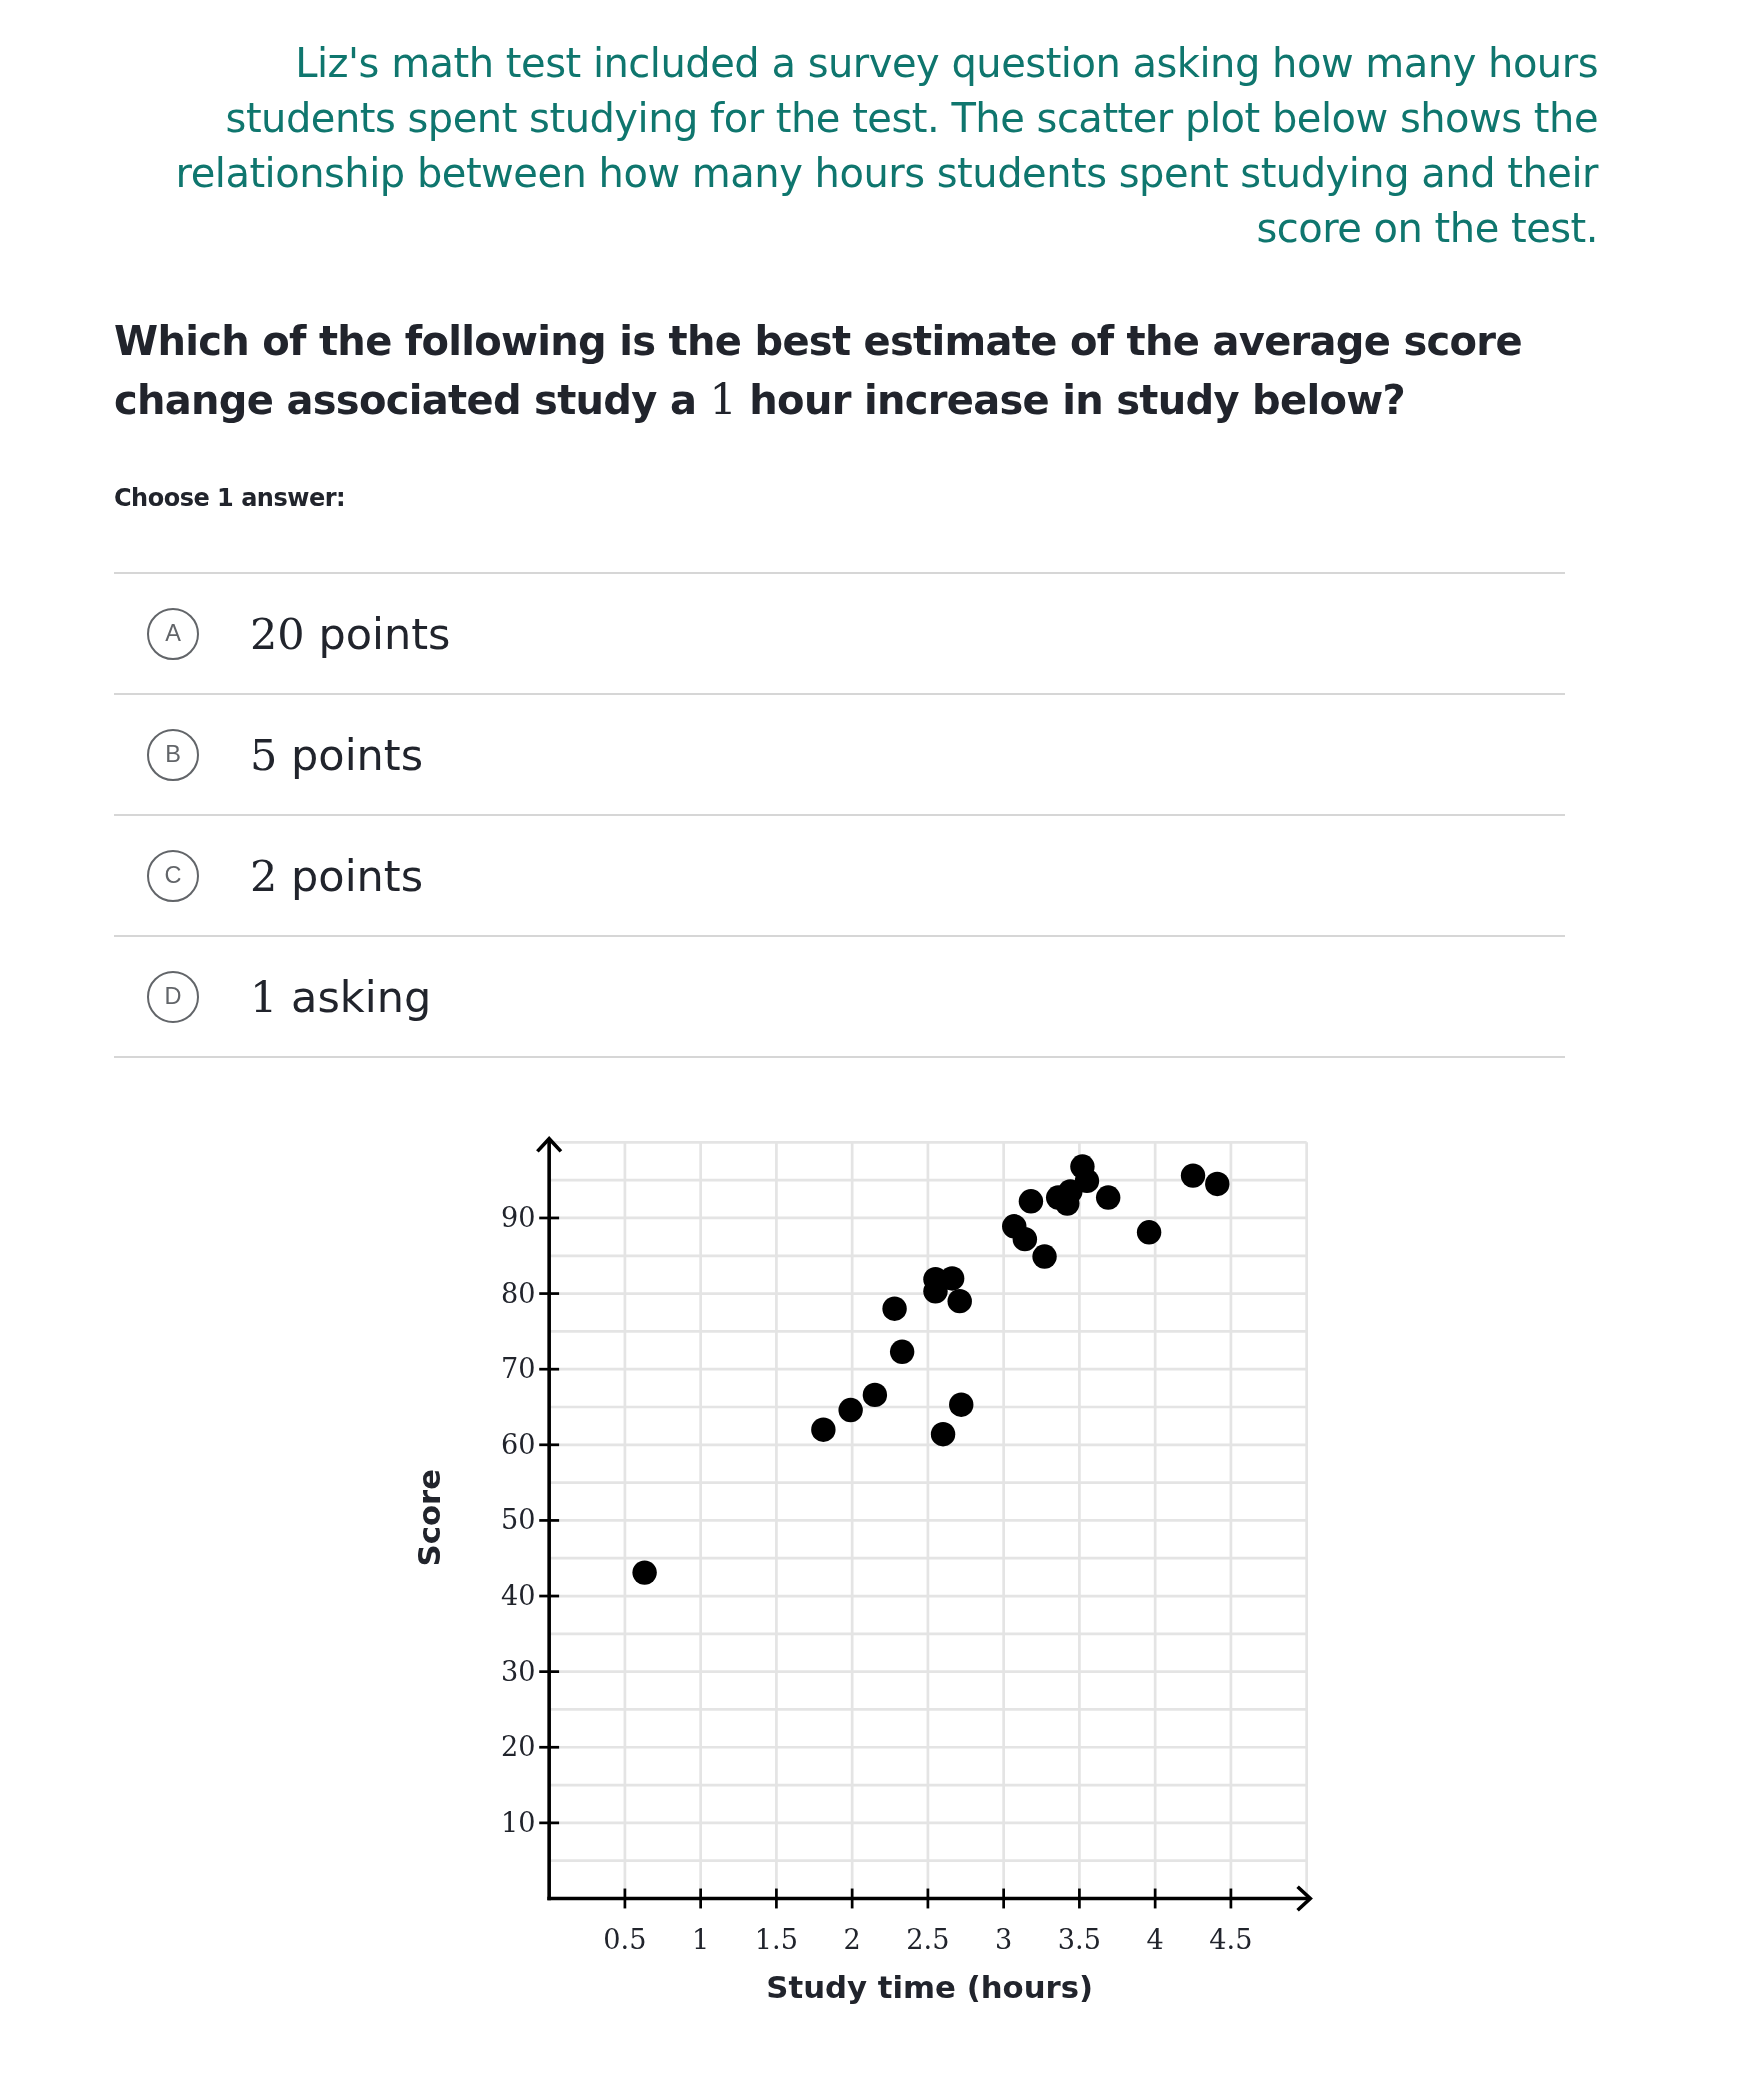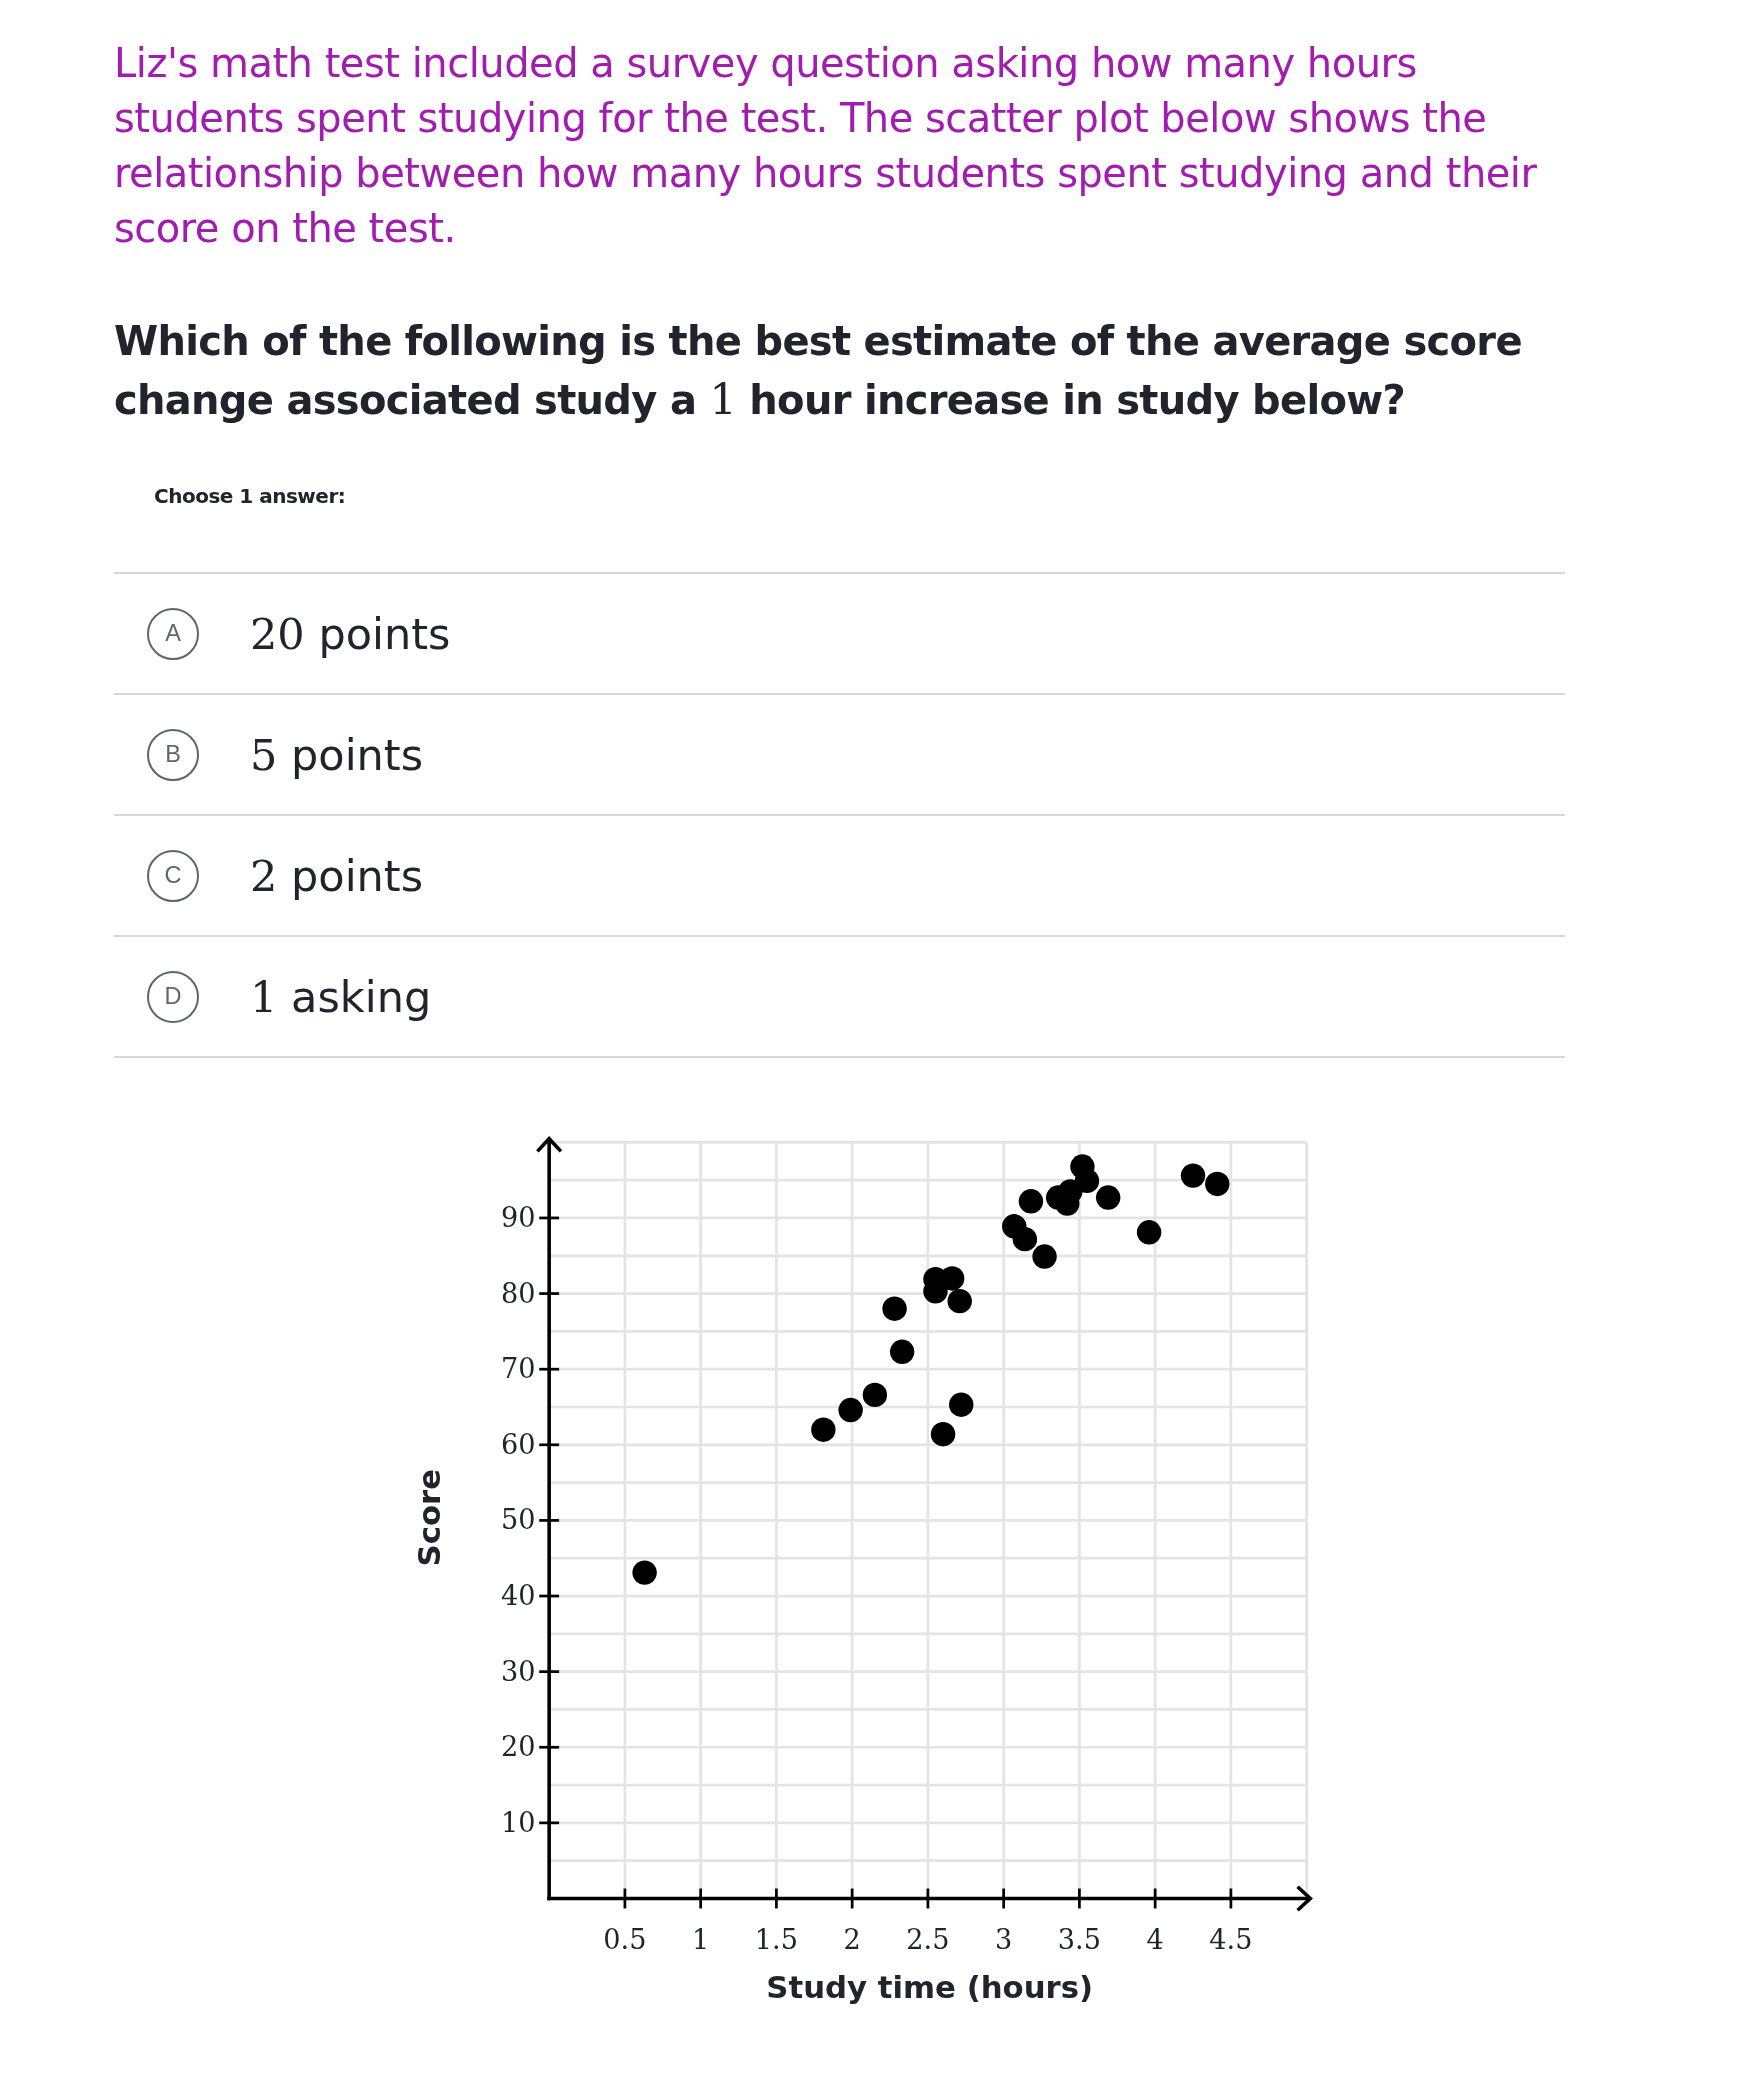--- a/index.html
+++ b/index.html
@@ -1,23 +1,23 @@
 <!DOCTYPE html>
 <html style="font-size:14.5px"><head>
 <meta charset="utf-8">
 <style>
   html, body { margin: 0; padding: 0; background: #ffffff; }
   body { width: 1764px; height: 2083px; position: relative; overflow: hidden;
          font-family: "DejaVu Sans", sans-serif; color: #21242c; }
   .intro { position: absolute; left: 114px; top: 36px; width: 1484px;
-           font-size: 40px; line-height: 55px; color: #a21caf; margin: 0; letter-spacing: -0.5px; }
+           font-size: 40px; line-height: 55px; color: #0f766e; margin: 0; letter-spacing: -0.5px; text-align: right; }
   .question { position: absolute; left: 114px; top: 312px; width: 1484px;
               font-size: 40px; line-height: 58px; font-weight: bold; margin: 0; letter-spacing: -0.7px; }
   .question .math { font-family: "DejaVu Serif", serif; font-weight: normal; font-size: 43px; }
-  .choose { position: absolute; left: 114px; top: 484px; font-size: 20px; font-weight: bold; letter-spacing: -0.5px; margin-left: 40px; }
+  .choose { position: absolute; left: 114px; top: 484px; font-size: 24px; font-weight: bold; letter-spacing: -0.5px; }
   .choices { position: absolute; left: 114px; top: 572px; width: 1451px; margin: 0; padding: 0; list-style: none;
              border-top: 2.7px solid #d6d6d6; }
   .choice { height: 119px; border-bottom: 2.7px solid #d6d6d6; display: flex; align-items: center; cursor: pointer; }
   .choice-marker { width: 52px; height: 52px; border: 2.7px solid #626569; border-radius: 50%; box-sizing: border-box;
                    margin-left: 33px; display: flex; align-items: center; justify-content: center;
                    font-size: 23.5px; color: #626569; font-family: "Liberation Sans", sans-serif; }
   .choice-label { margin-left: 51px; font-size: 43px; color: #21242c; }
   .choice-label .num { font-family: "DejaVu Serif", serif; }
   #chart { position: absolute; left: 0; top: 0; }
   .tick-label { font-family: "DejaVu Serif", serif; font-size: 30px; fill: #21242c; }

